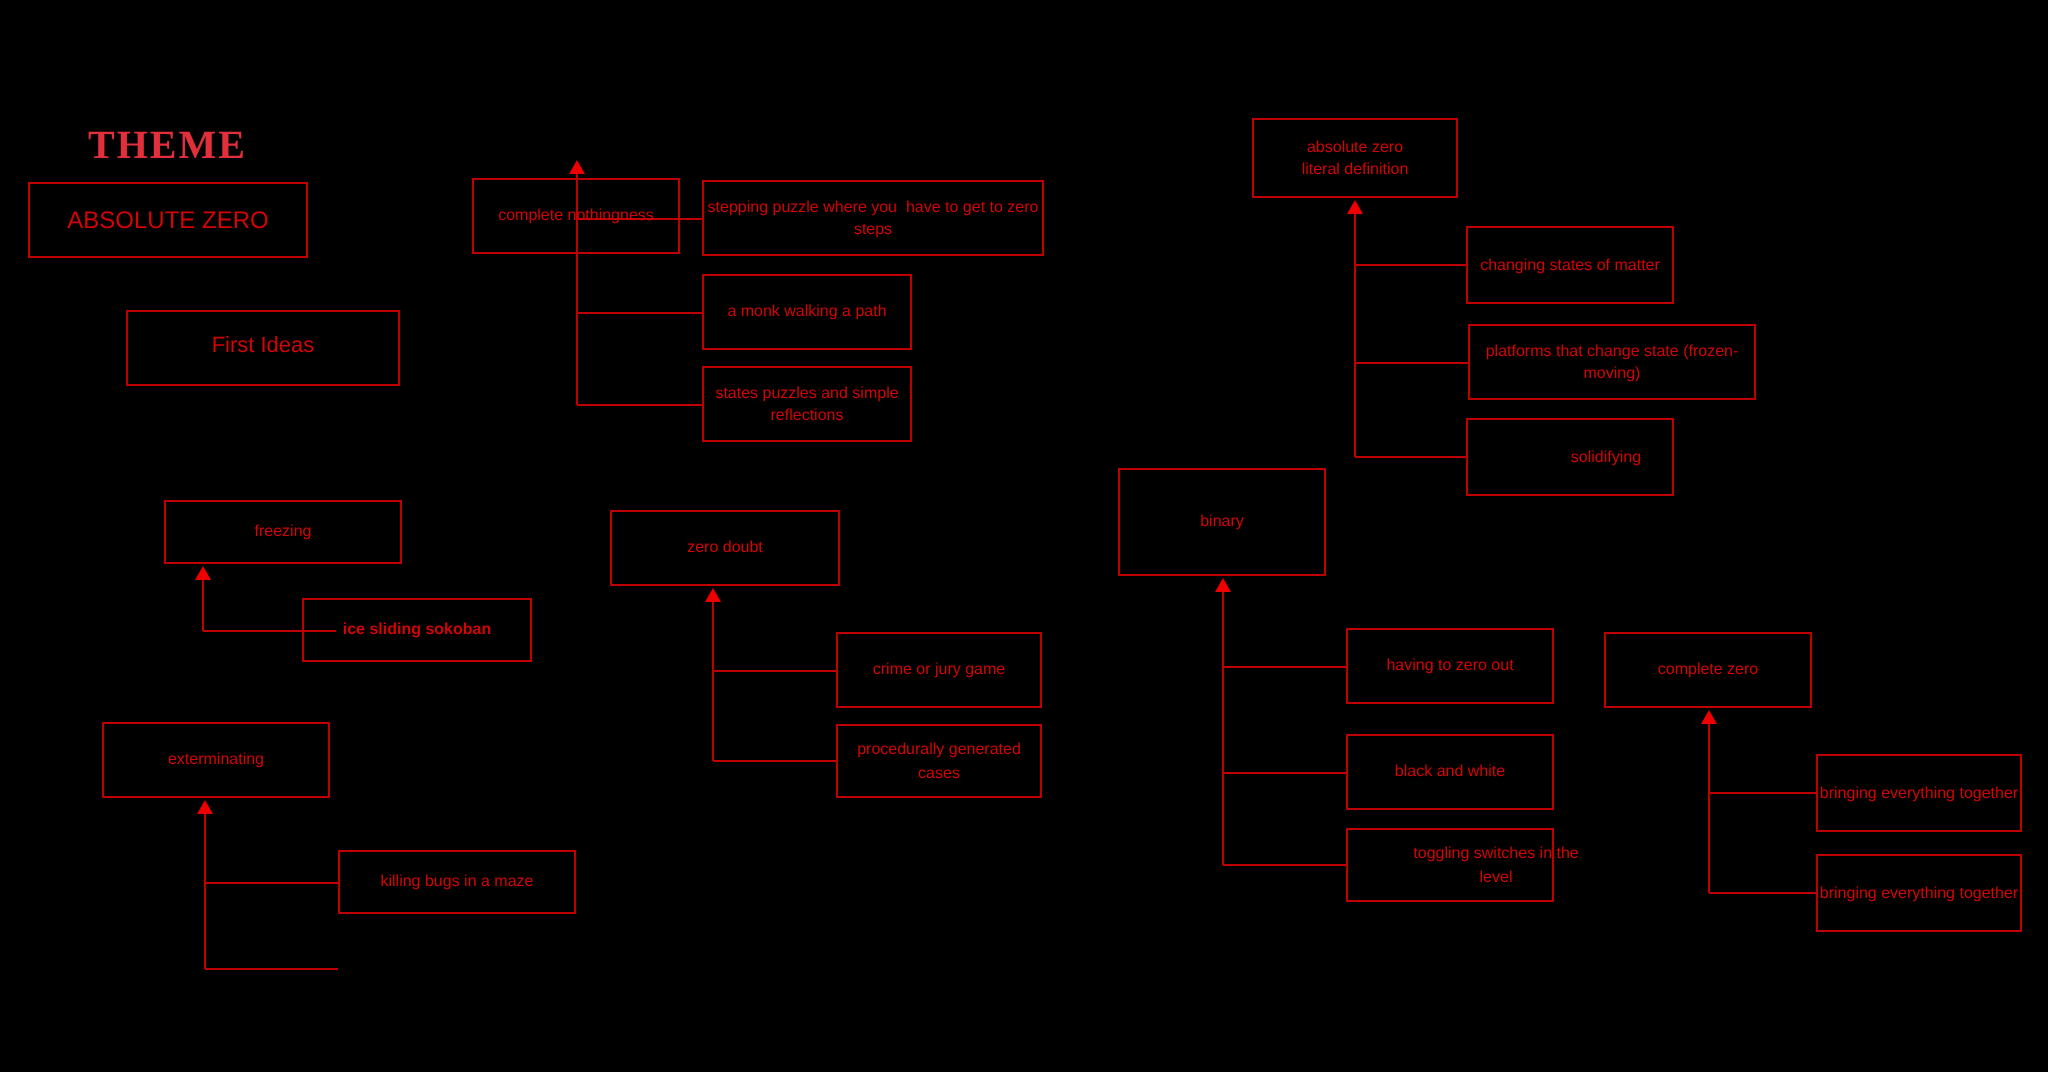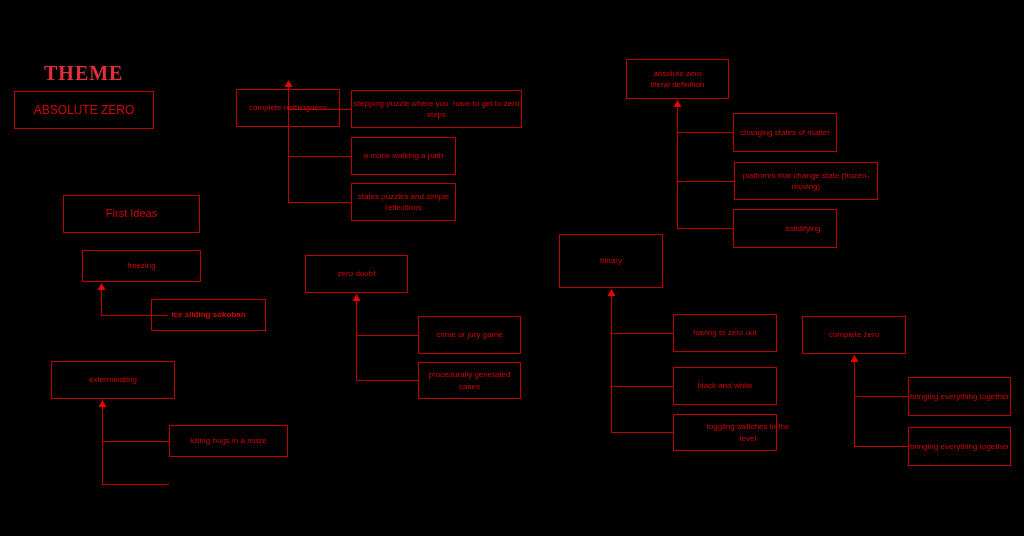--- a/index.html
+++ b/index.html
@@ -87,50 +87,50 @@
     <line class="c-line" x1="854.5" y1="446.5" x2="908" y2="446.5"></line>
 
     <polygon class="c-arrow" points="98.5,407 106.5,407 102.5,400"></polygon>
     <line class="c-line" x1="102.5" y1="407" x2="102.5" y2="484.5"></line>
     <line class="c-line" x1="102.5" y1="441.5" x2="169" y2="441.5"></line>
     <line class="c-line" x1="102.5" y1="484.5" x2="169" y2="484.5"></line>
   </svg>
 
   <div class="theme-title" style="left:44px;top:62px;">THEME</div>
   <div class="node big" style="left:14px;top:91px;width:140px;height:38px;">ABSOLUTE ZERO</div>
-  <div class="node mid" style="left:63px;top:155px;width:137px;height:38px;margin-top:40px;">First Ideas</div>
+  <div class="node mid" style="left:63px;top:155px;width:137px;height:38px;">First Ideas</div>
 
   <div class="node" style="left:236px;top:41px;width:104px;height:38px;margin-top:48px;">complete nothingness</div>
   <div class="node" style="left:351px;top:90px;width:171px;height:38px;">stepping puzzle where you  have to get to zero
 steps</div>
   <div class="node" style="left:351px;top:137px;width:105px;height:38px;">a monk walking a path</div>
   <div class="node" style="left:351px;top:183px;width:105px;height:38px;">states puzzles and simple
 reflections</div>
 
   <div class="node" style="left:626px;top:59px;width:103px;height:40px;">absolute zero
 literal definition</div>
   <div class="node" style="left:733px;top:113px;width:104px;height:39px;">changing states of matter</div>
   <div class="node" style="left:734px;top:162px;width:144px;height:38px;">platforms that change state (frozen-
 moving)</div>
   <div class="node" style="left:733px;top:209px;width:104px;height:39px;padding-left:36px;">solidifying</div>
 
   <div class="node" style="left:42px;top:250px;width:119px;height:32px;margin-left:40px;">freezing</div>
   <div class="node" style="left:151px;top:299px;width:115px;height:32px;font-weight:bold;">ice sliding sokoban</div>
 
-  <div class="node" style="left:305px;top:255px;width:103px;height:38px;">zero doubt</div>
+  <div class="node" style="left:305px;top:255px;width:115px;height:38px;">zero doubt</div>
   <div class="node" style="left:418px;top:316px;width:103px;height:38px;">crime or jury game</div>
   <div class="node" style="left:418px;top:362px;width:103px;height:37px;">procedurally generated
 cases</div>
 
   <div class="node" style="left:559px;top:234px;width:104px;height:54px;">binary</div>
   <div class="node" style="left:673px;top:314px;width:104px;height:38px;">having to zero out</div>
   <div class="node" style="left:673px;top:367px;width:104px;height:38px;">black and white</div>
   <div class="node" style="left:673px;top:414px;width:104px;height:37px;padding-left:46px;">toggling switches in the
 level</div>
 
   <div class="node" style="left:802px;top:316px;width:104px;height:38px;">complete zero</div>
   <div class="node" style="left:908px;top:377px;width:103px;height:39px;">bringing everything together</div>
   <div class="node" style="left:908px;top:427px;width:103px;height:39px;">bringing everything together</div>
 
-  <div class="node" style="left:51px;top:361px;width:124px;height:38px;">exterminating</div>
+  <div class="node" style="left:51px;top:361px;width:114px;height:38px;">exterminating</div>
   <div class="node" style="left:169px;top:425px;width:119px;height:32px;">killing bugs in a maze</div>
 
 </div>
 
 </body></html>

